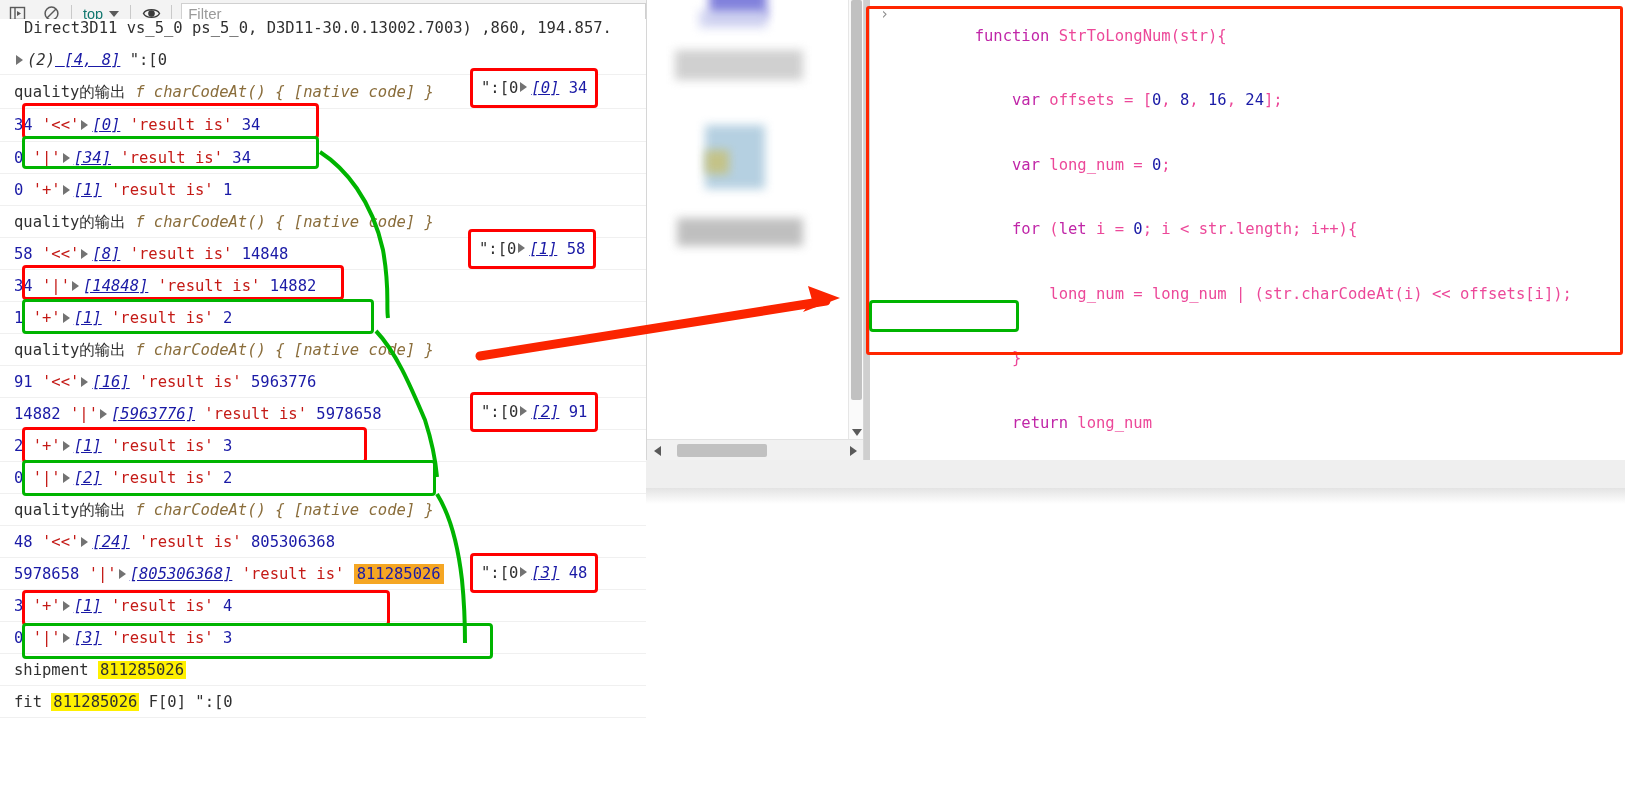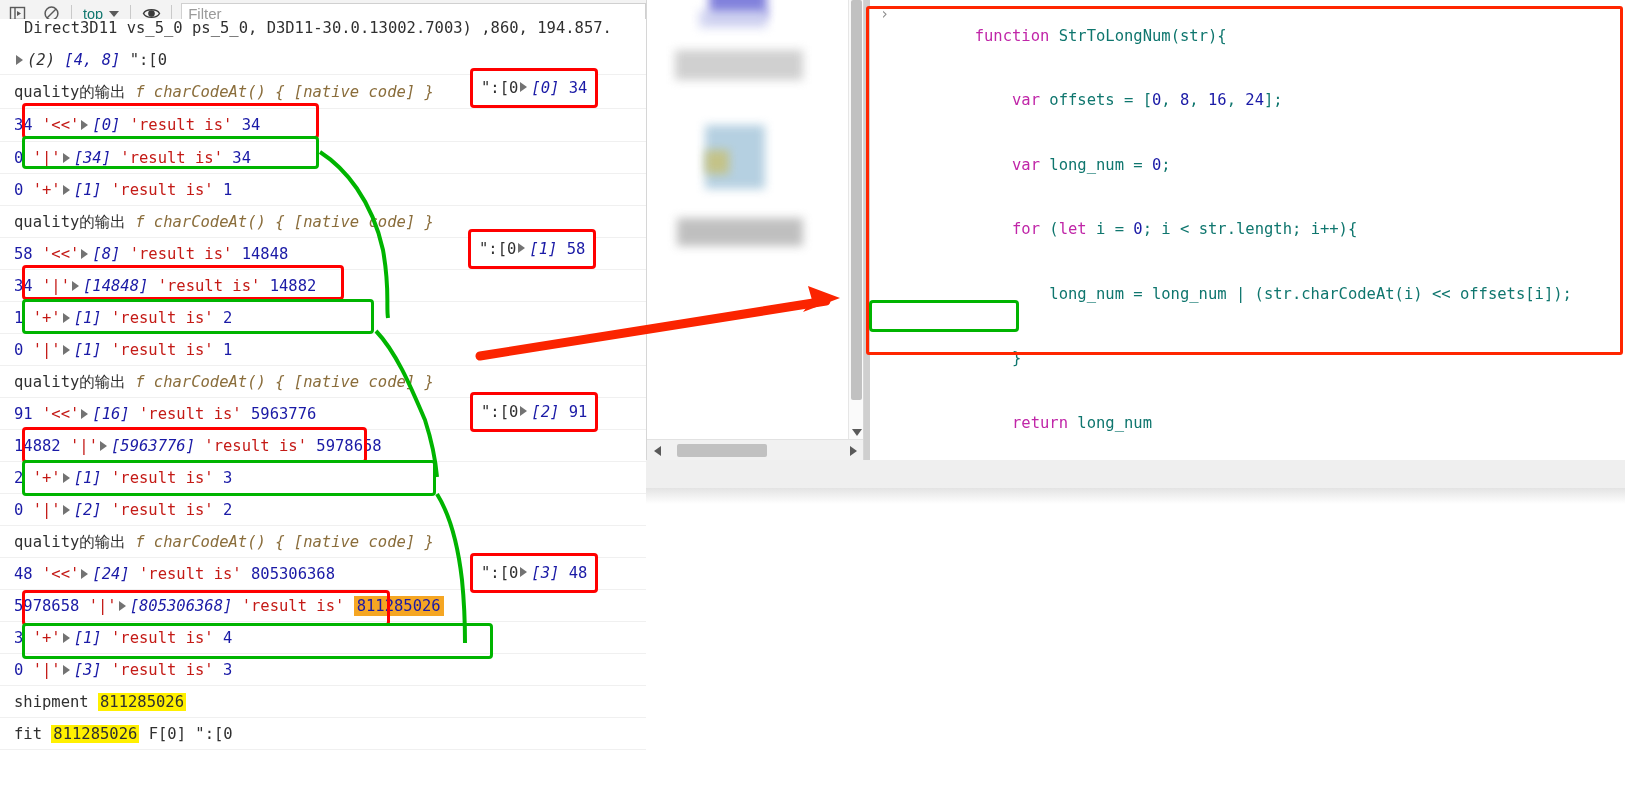--- a/index.html
+++ b/index.html
@@ -46,21 +46,21 @@
   .cline {
     position: relative; height: 32px; line-height: 32px;
     border-bottom: 1px solid #f0f0f0;
     padding-left: 14px; white-space: nowrap;
     font-family: "DejaVu Sans Mono", "Liberation Mono", monospace;
     font-size: 15.5px; color: #303030; overflow: visible;
   }
   .cline.first { height: 26px; line-height: 18px; border-bottom: none; }
   .num { color: #1a1aa6; }
   .str { color: #c41a16; }
-  .arr { color: #1a1aa6; font-style: italic; }
+  .arr { color: #1a1aa6; font-style: italic; text-decoration: underline; }
   .fn  { color: #303030; font-style: italic; }
   .fnk { color: #8a6d3b; font-style: italic; }
   .plain { color: #303030; }
   .tri {
     display: inline-block; width: 0; height: 0; vertical-align: middle;
     border-top: 5px solid transparent; border-bottom: 5px solid transparent;
     border-left: 7px solid #737373; margin: 0 4px 2px 2px;
   }
   .hl-yellow { background: #fff000; padding: 0 2px; }
   .hl-orange { background: #f5a623; padding: 1px 3px; }
@@ -112,21 +112,21 @@
     position: relative; min-height: 21.5px; line-height: 21.5px; padding-left: 30px;
     font-family: "DejaVu Sans Mono","Liberation Mono",monospace; font-size: 15.5px;
     color: #202124; white-space: pre;
   }
   .chev {
     position: absolute; left: 10px; top: 0; color: #8d8d8d; font-size: 15px;
   }
   .chev.in { color: #8d8d8d; }
   .kw  { color: #c026a8; }
   .knum{ color: #1a1aa6; }
-  .idn { color: #0f766e; }
+  .idn { color: #ec4899; }
 
   .redframe { position: absolute; border: 3px solid #ff2600; border-radius: 3px; pointer-events:none; }
   .greenframe { position: absolute; border: 3px solid #00b400; border-radius: 4px; pointer-events:none; }
   .grayband  { position:absolute; left:646px; top:460px; width:979px; height:28px; background:#efefef; }
   .grayband2 { position:absolute; left:646px; top:488px; width:979px; height:16px;
                background: linear-gradient(#e3e3e3, #ffffff); }
 
   svg.overlay { position: absolute; left: 0; top: 0; width: 1625px; height: 810px; pointer-events: none; }
 </style>
 </head>
@@ -204,23 +204,20 @@
       </div>
 
       <div class="cline">
         <span class="num">34</span><span> </span><span class="str">'|'</span><span class="tri"></span><span class="arr">[14848]</span><span> </span><span class="str">'result is'</span><span> </span><span class="num">14882</span>
       </div>
 
       <div class="cline">
         <span class="num">1</span><span> </span><span class="str">'+'</span><span class="tri"></span><span class="arr">[1]</span><span> </span><span class="str">'result is'</span><span> </span><span class="num">2</span>
       </div>
 
-      <div class="cline">
-        <span class="num">0</span><span> </span><span class="str">'|'</span><span class="tri"></span><span class="arr">[1]</span><span> </span><span class="str">'result is'</span><span> </span><span class="num">1</span>
-      </div>
 
       <div class="cline">
         <span class="plain">quality的输出</span><span> </span><span class="fnk">f charCodeAt() { [native code] }</span>
       </div>
 
       <div class="cline">
         <span class="num">91</span><span> </span><span class="str">'&lt;&lt;'</span><span class="tri"></span><span class="arr">[16]</span><span> </span><span class="str">'result is'</span><span> </span><span class="num">5963776</span>
       </div>
 
       <div class="cline">

